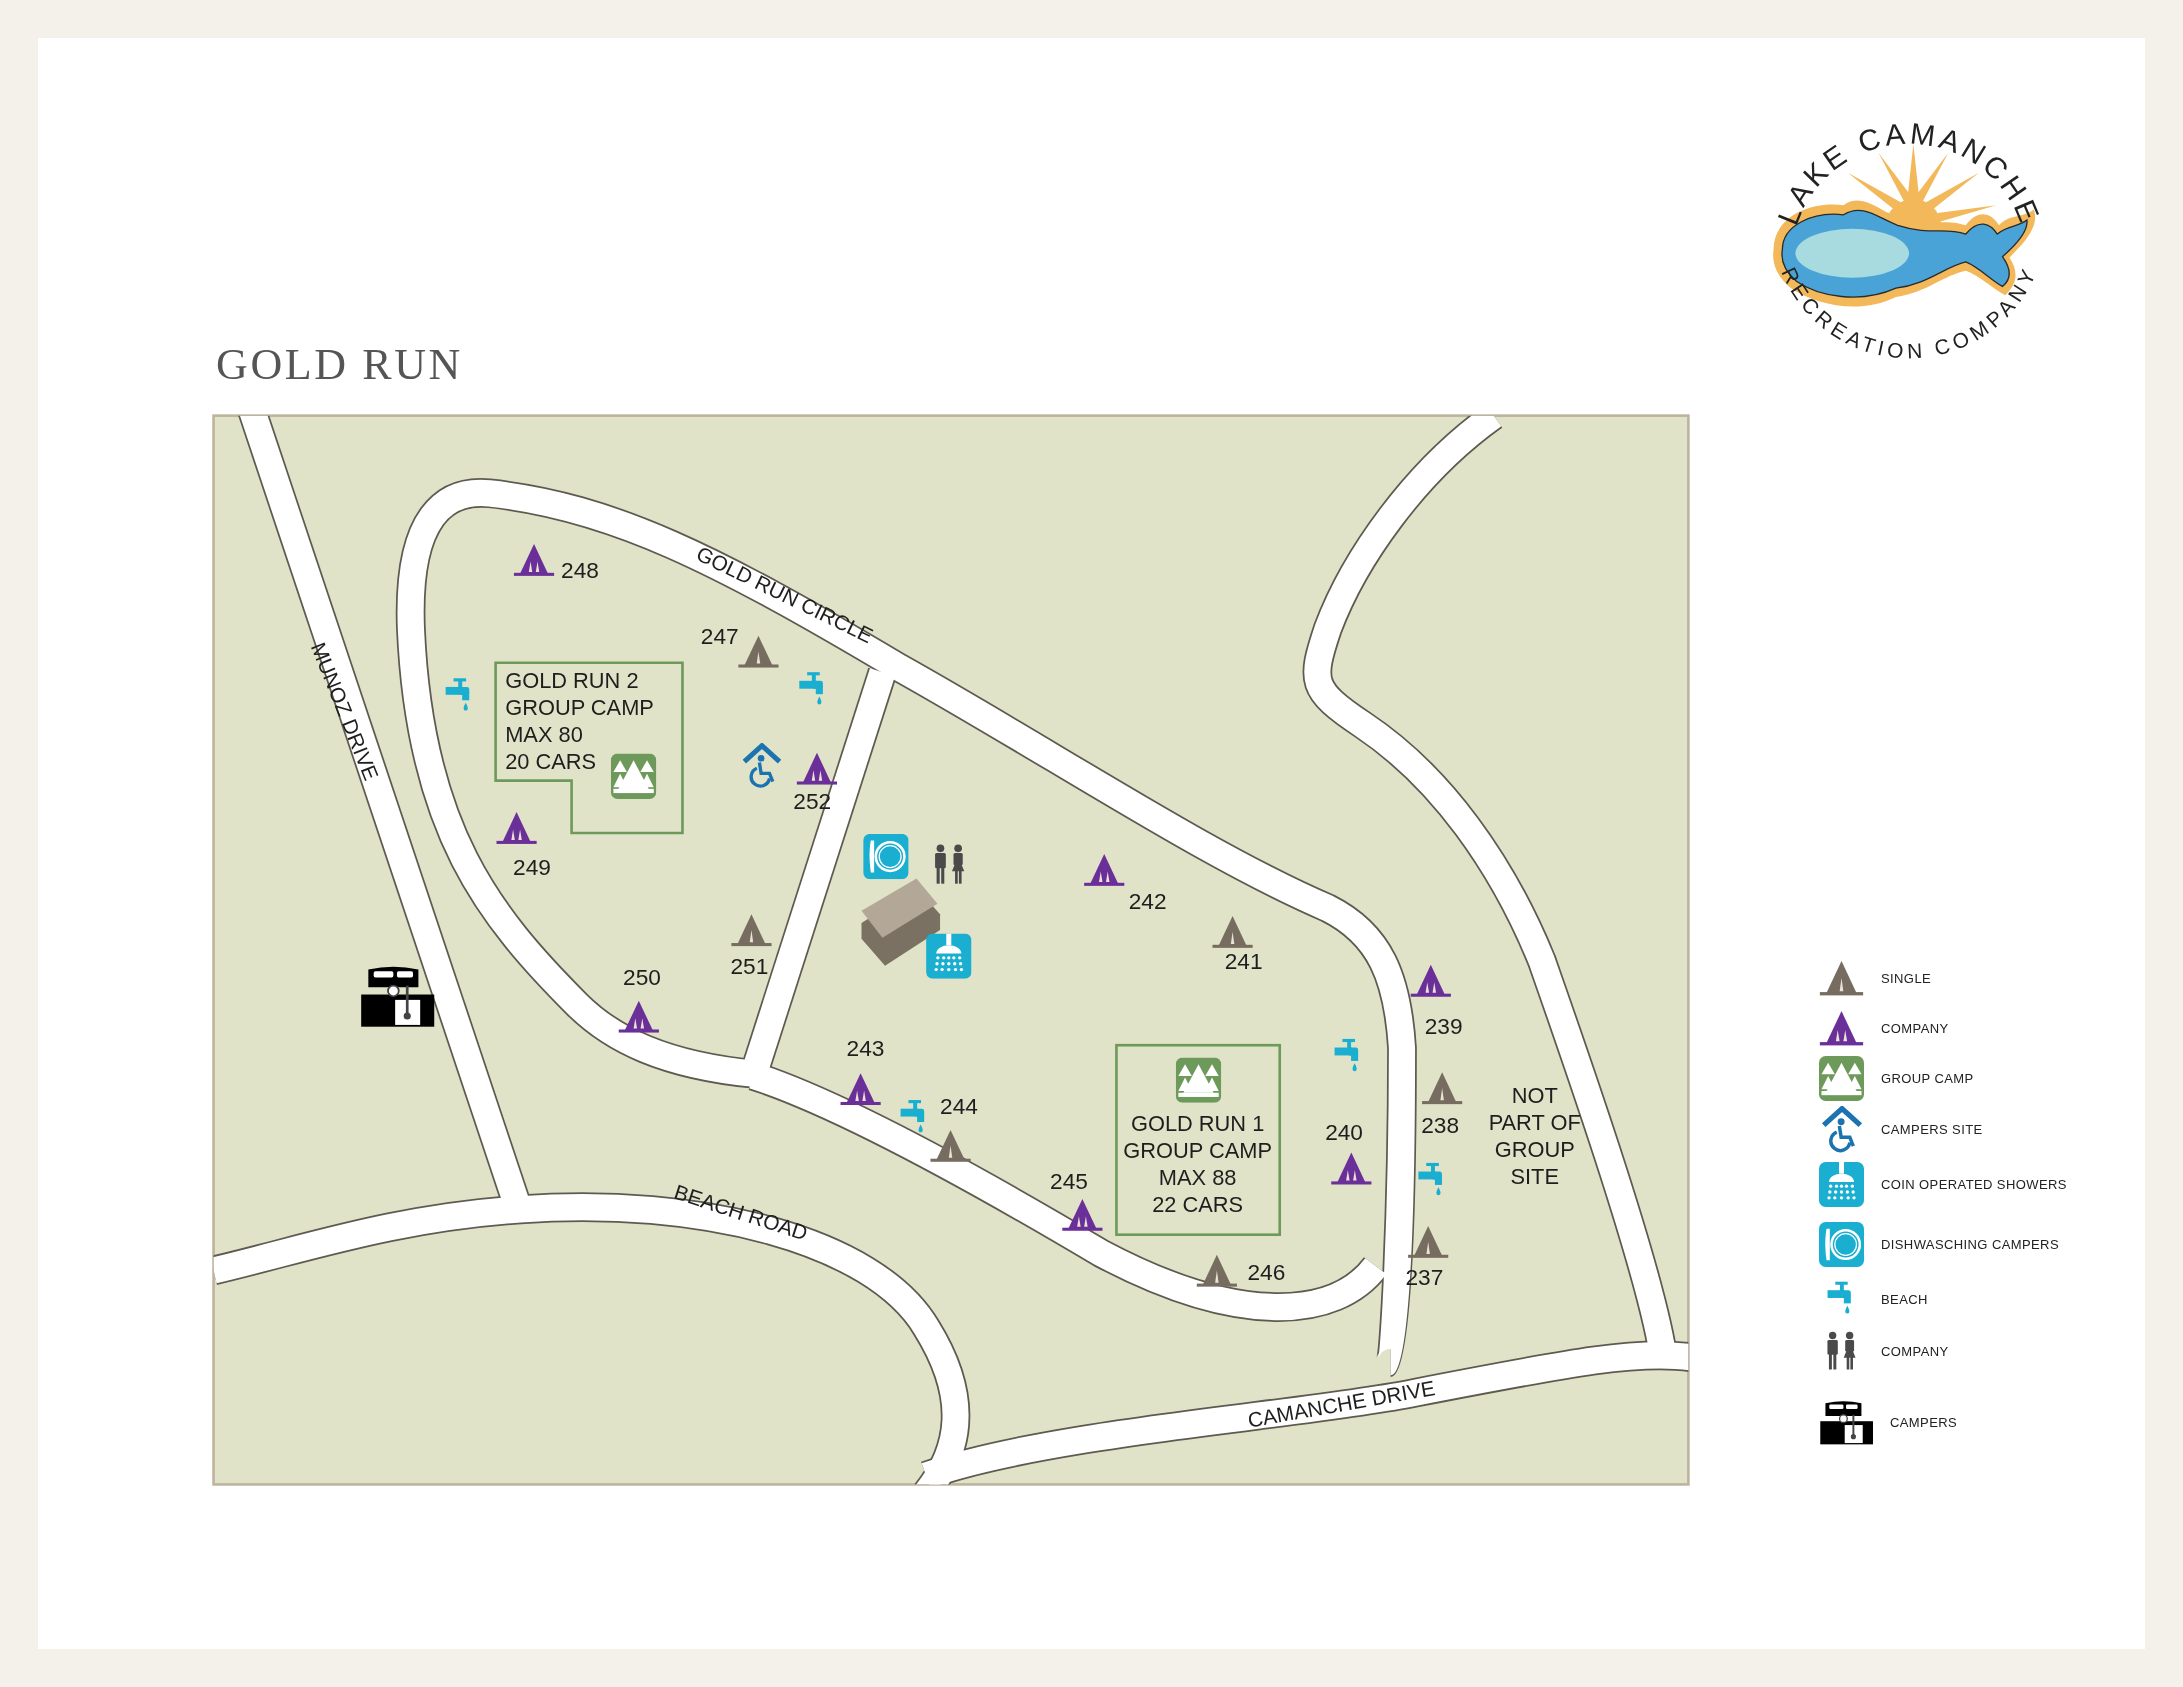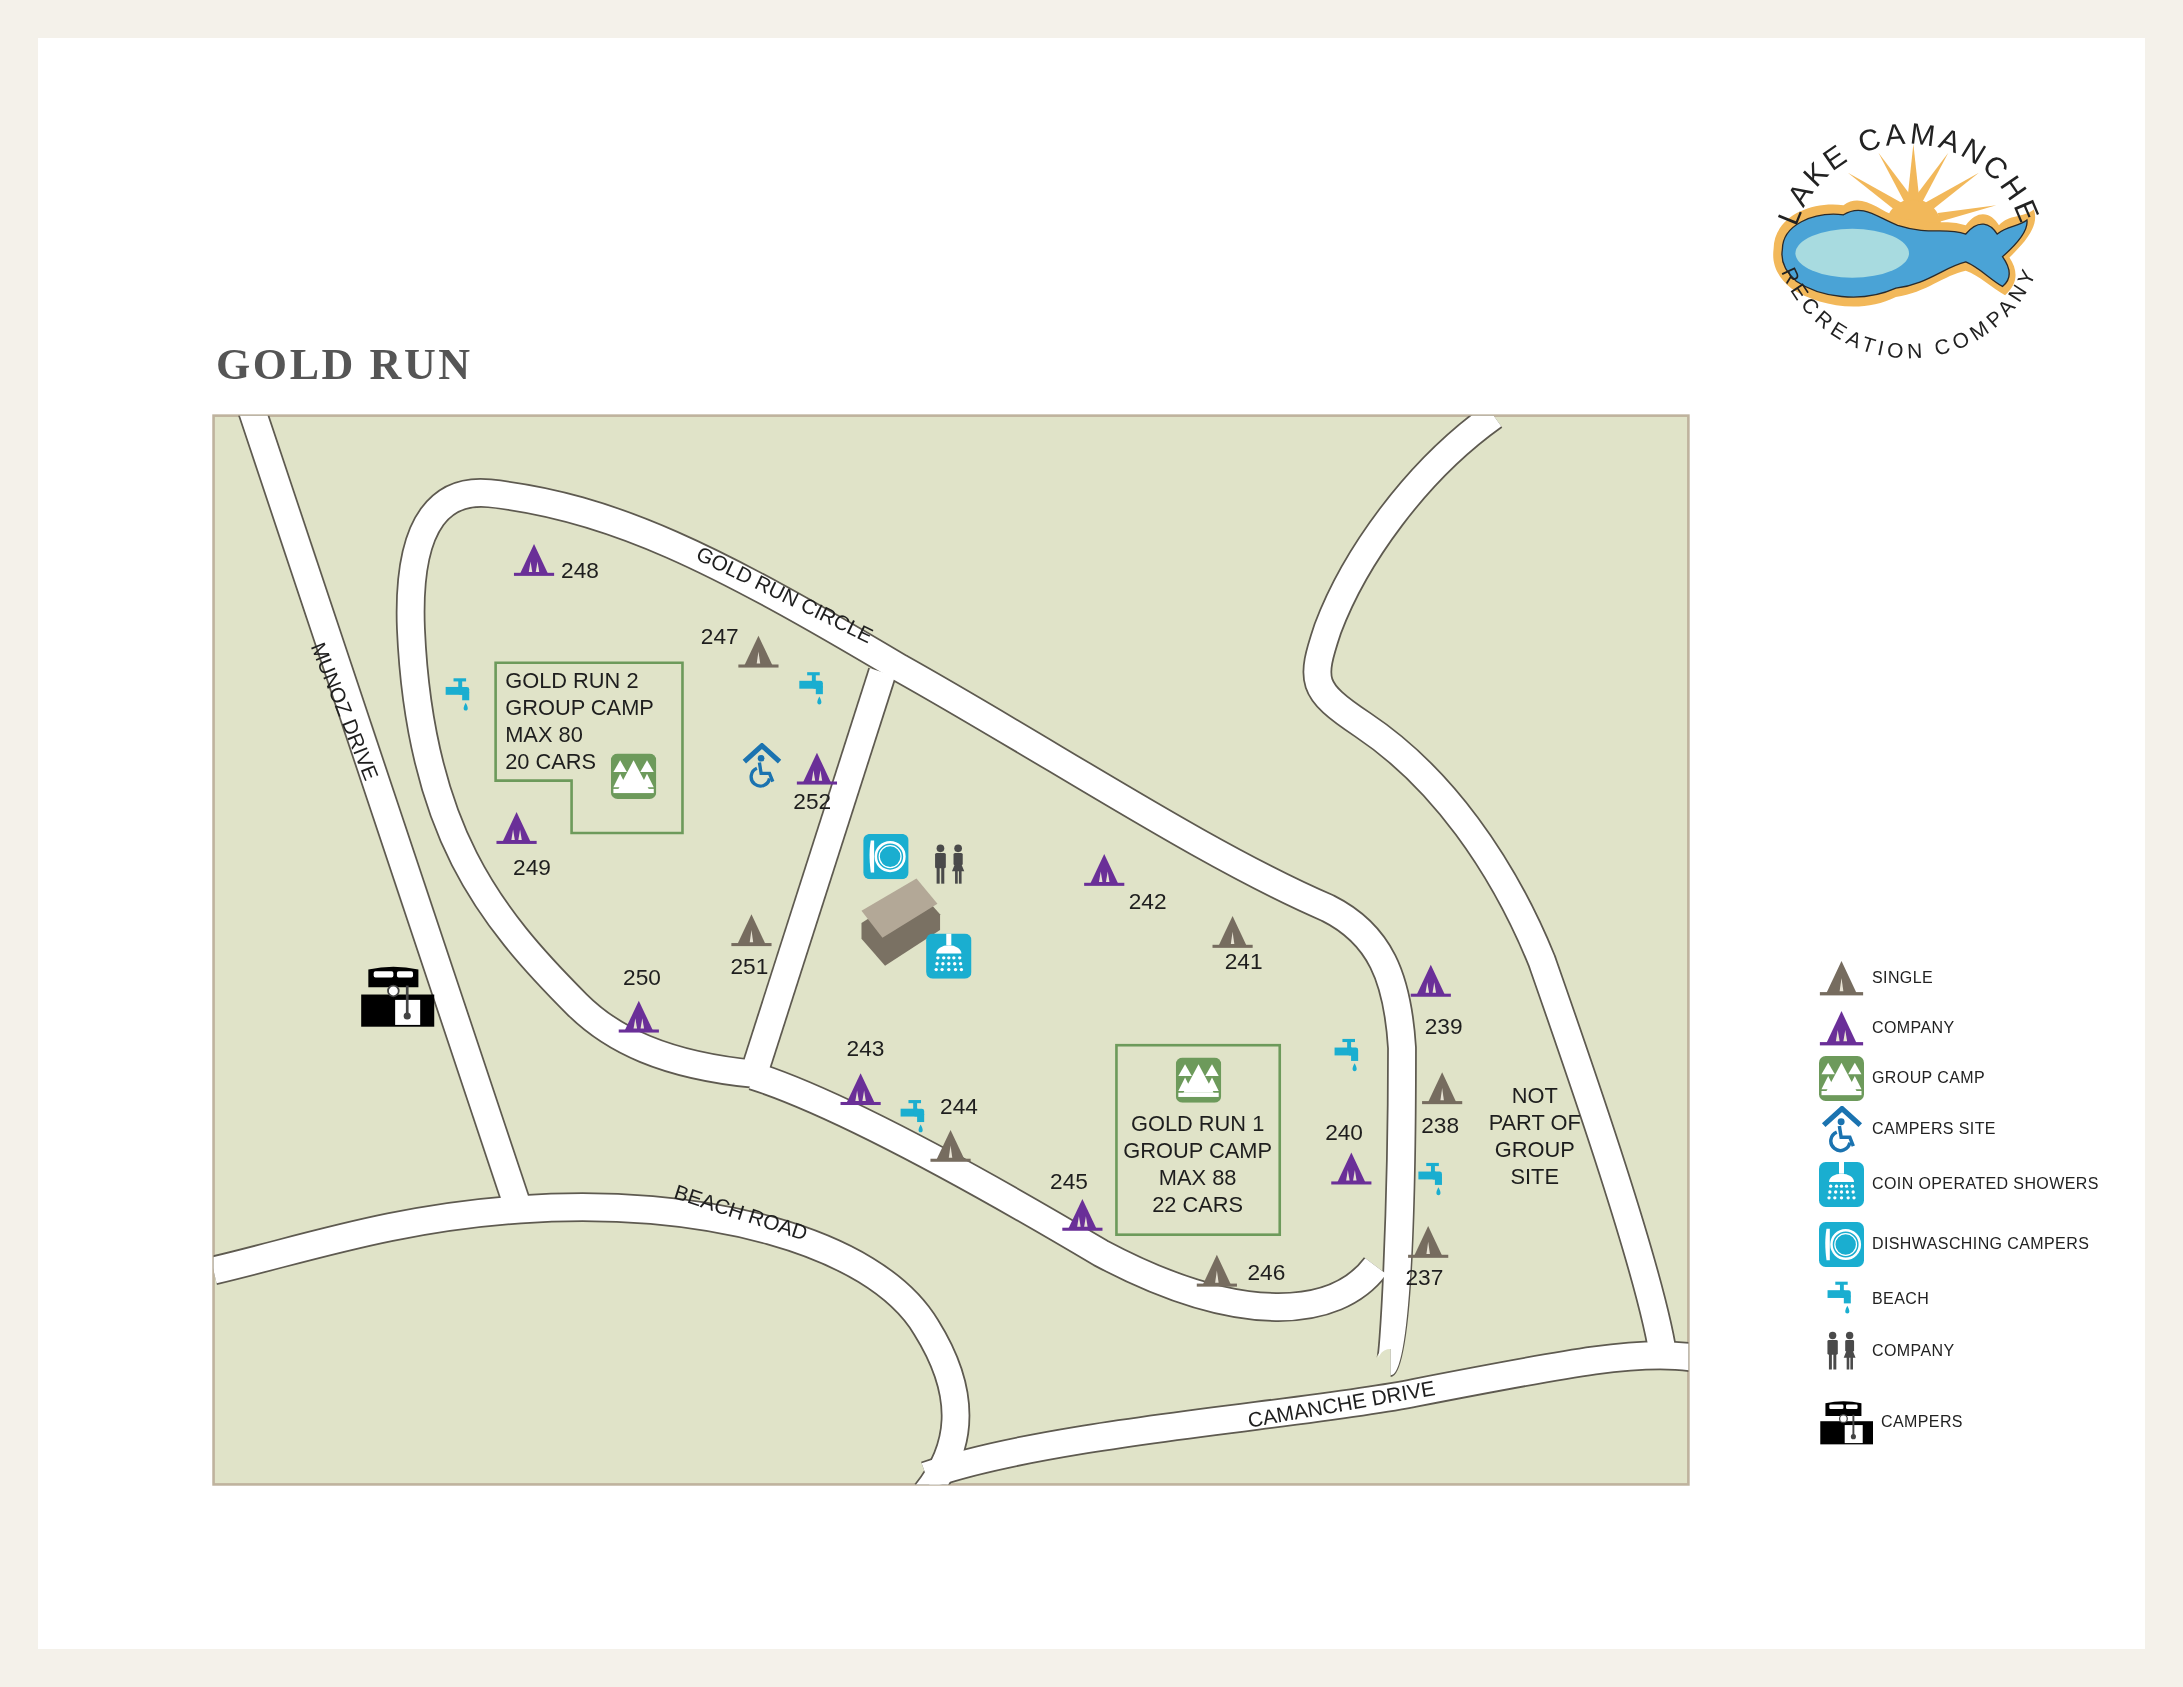--- a/index.html
+++ b/index.html
@@ -1,23 +1,23 @@
 <!DOCTYPE html>
 <html style="font-size:14px"><head>
 <meta charset="utf-8">
 <style>
   html,body{margin:0;padding:0;}
   body{width:2184px;height:1687px;background:#f4f1ea;position:relative;overflow:hidden;font-family:"Liberation Sans",sans-serif;}
   .panel{position:absolute;left:38px;top:38px;width:2107px;height:1611px;background:#ffffff;}
-  .title{position:absolute;left:216px;top:339px;font-family:"Liberation Serif","DejaVu Serif",serif;font-size:44px;letter-spacing:2.6px;color:#555555;margin:0;font-weight:bold;}
+  .title{position:absolute;left:216px;top:339px;font-family:"Liberation Serif","DejaVu Serif",serif;font-size:44px;letter-spacing:2.6px;color:#555555;margin:0;font-weight:normal;}
   .map{position:absolute;left:0;top:0;width:2184px;height:1687px;}
   .legend{position:absolute;left:1817px;top:952px;width:332px;}
   .legend-item{position:absolute;left:0;display:flex;align-items:center;height:52px;}
   .legend-icon{width:49px;height:49px;display:flex;align-items:center;justify-content:center;}
-  .legend-label{margin-left:6px;font-size:16px;color:#222;letter-spacing:0.4px;}
+  .legend-label{margin-left:15px;font-size:13px;color:#222;letter-spacing:0.4px;}
   .logo{position:absolute;left:1756px;top:96px;width:306px;height:297px;}
   svg text{font-family:"Liberation Sans",sans-serif;}
 </style>
 </head>
 <body>
 
 <div class="panel"></div>
 
 <h1 class="title">GOLD RUN</h1>
 

